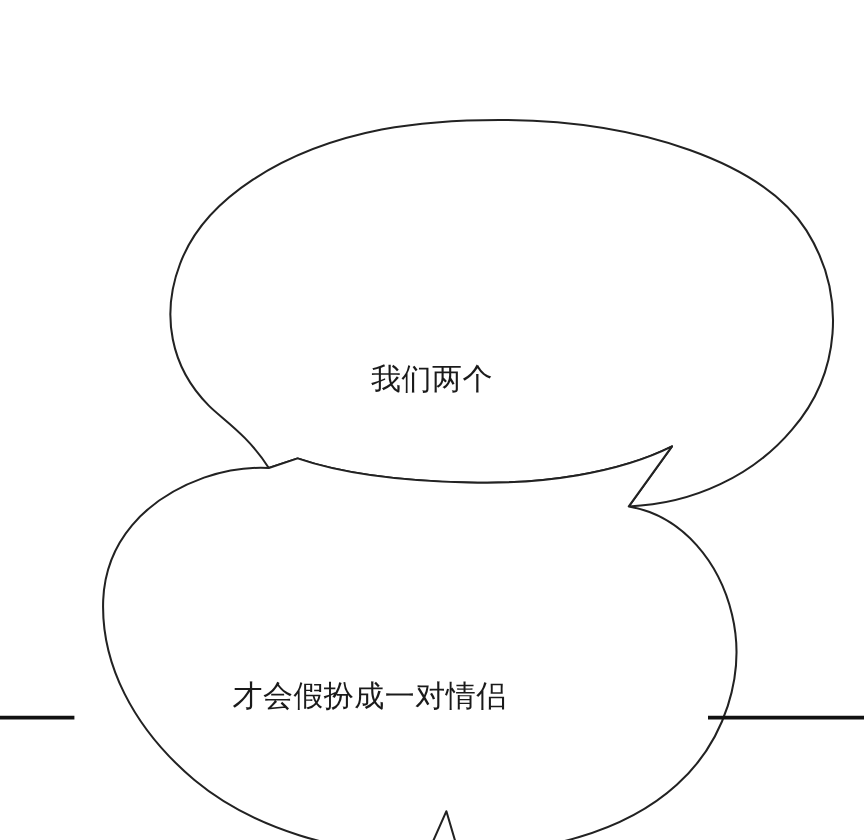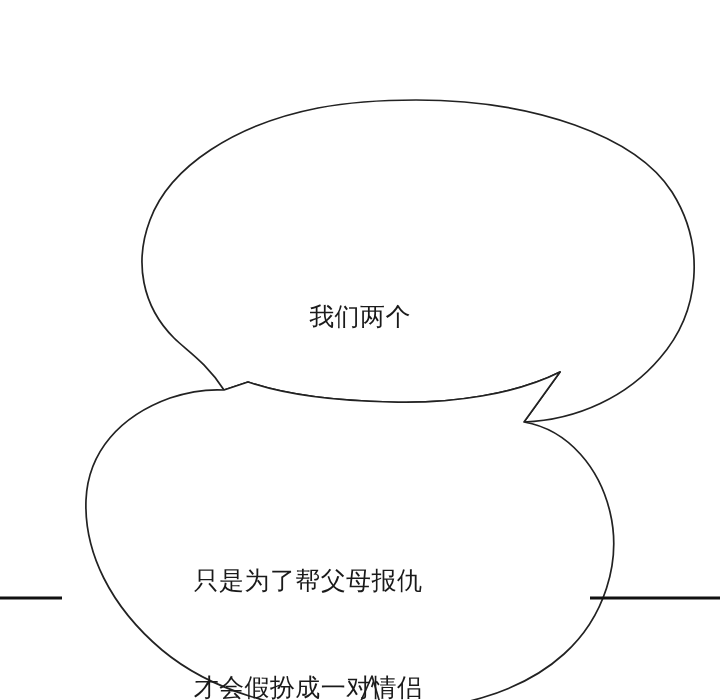--- a/index.html
+++ b/index.html
@@ -97,18 +97,17 @@
 
     <line x1="0" y1="598" x2="62" y2="598" stroke="#111111" stroke-width="3.2" stroke-linecap="butt"></line>
     <line x1="590" y1="598" x2="720" y2="598" stroke="#111111" stroke-width="3.2" stroke-linecap="butt"></line>
   </svg>
 
   <div id="bubble-1-text" class="bubble-text">
     <span class="line">我们两个</span>
   </div>
 
   <div id="bubble-2-text" class="bubble-text">
-    <span class="line">只是为了帮父母报仇</span>
     <span class="line">才会假扮成一对情侣</span>
     
   </div>
 
 </div>
 
 </body></html>

